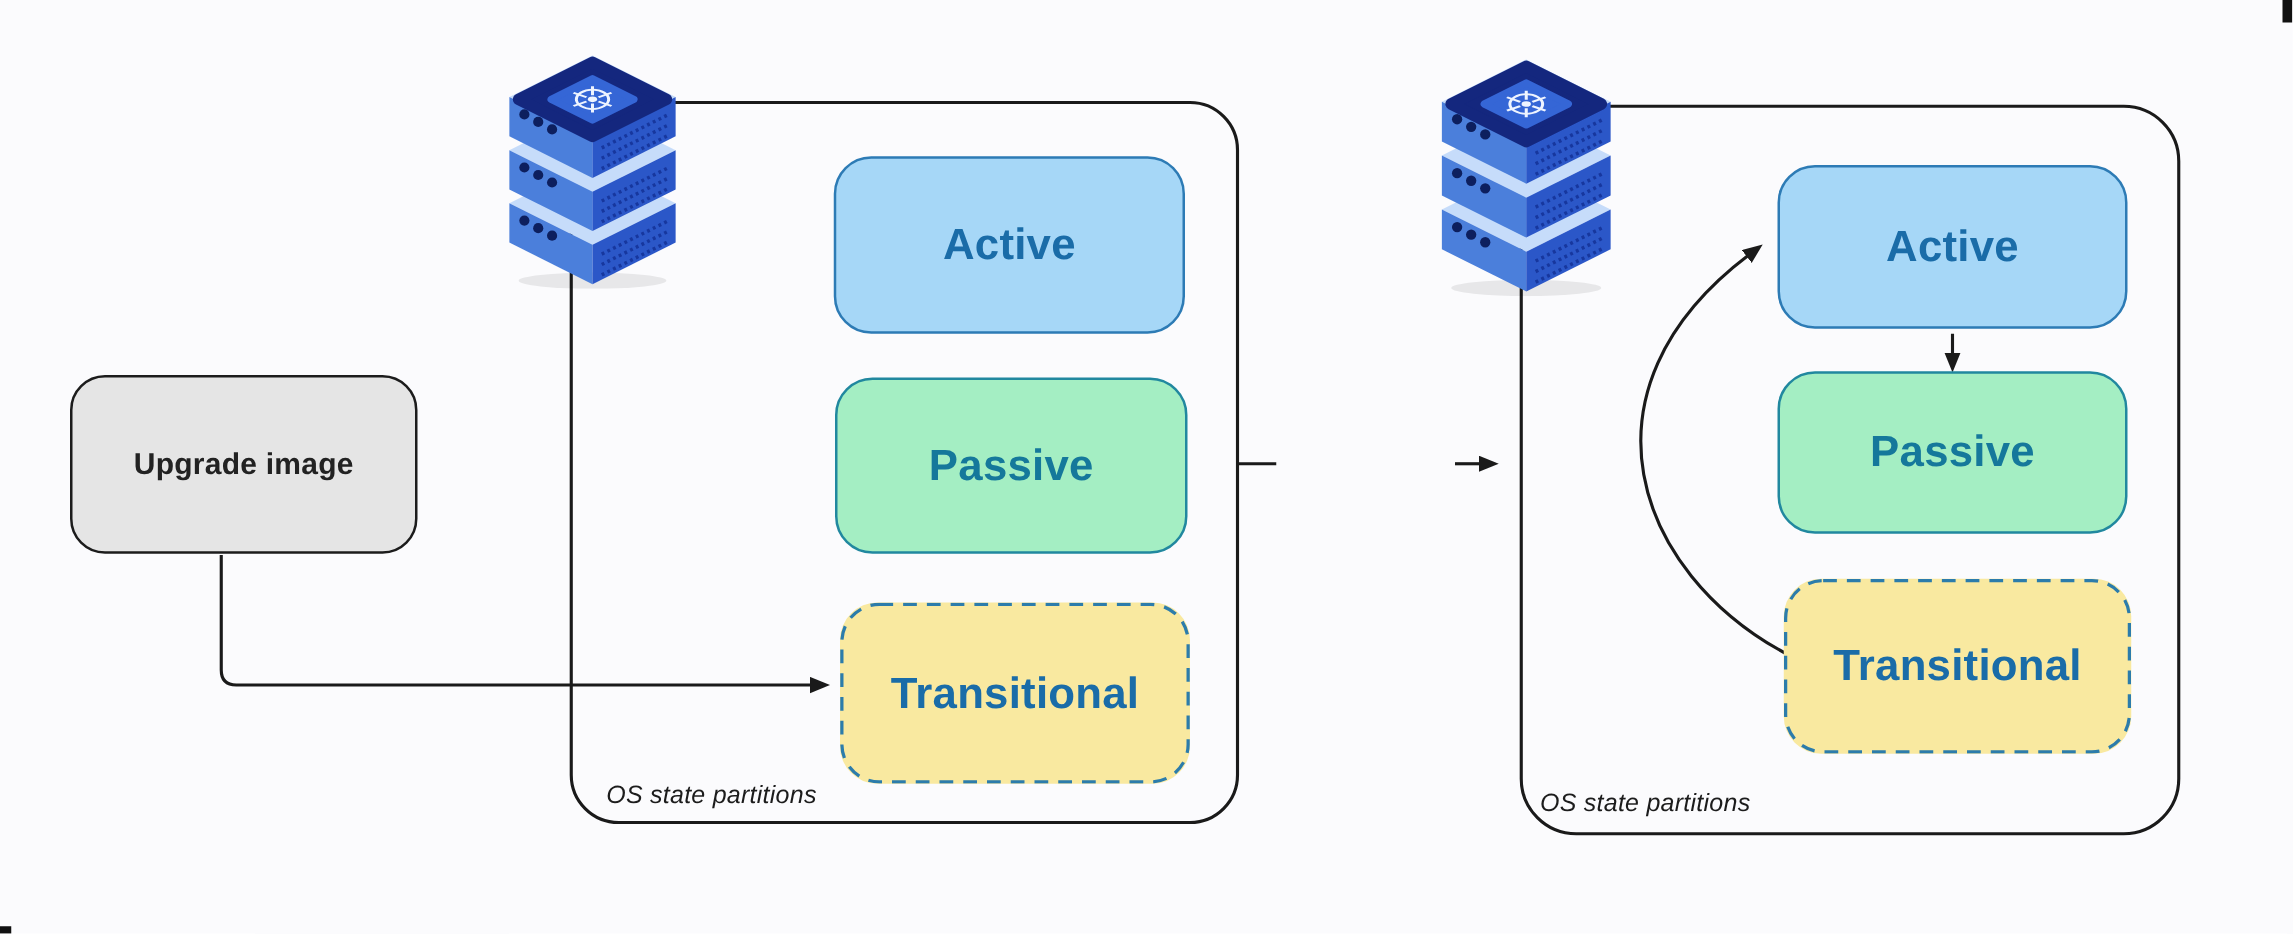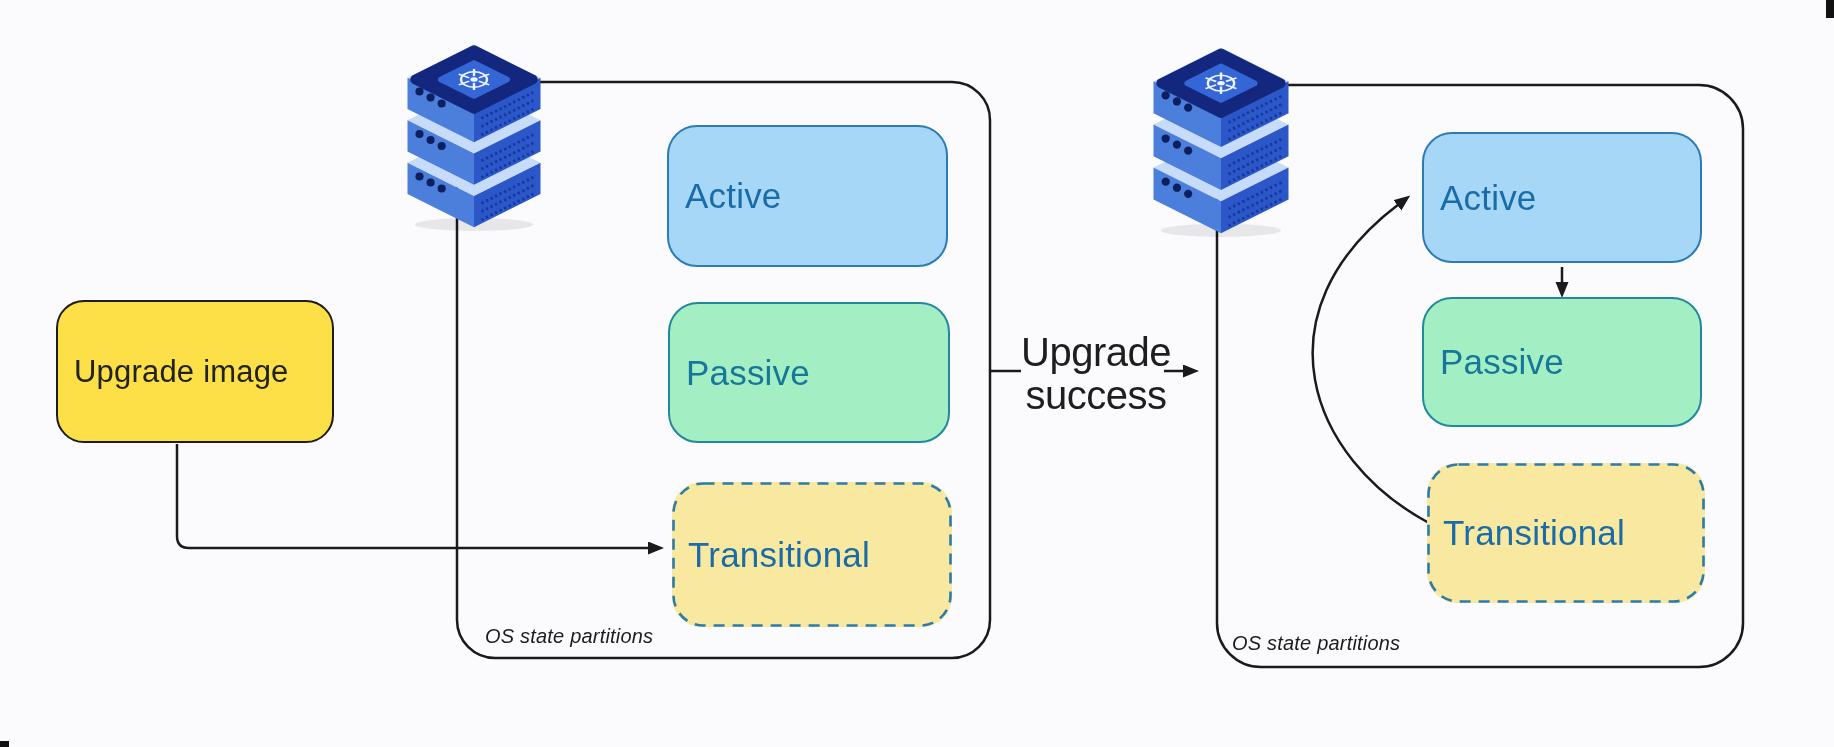--- a/index.html
+++ b/index.html
@@ -10,33 +10,32 @@
   #canvas{
     position:relative;
     width:1834px;height:747px;
     background:#fbfbfd;
     overflow:hidden;
   }
   #connector-layer{position:absolute;left:0;top:0;width:1834px;height:747px;}
 
   .node-box{
     position:absolute;
-    display:flex;align-items:center;
+    display:flex;align-items:center;justify-content:center;
     box-sizing:border-box;
     border-radius:30px;
-    font-weight:400;
+    font-weight:700;
     letter-spacing:.2px;
-    padding-left:16px;
   }
   .upgrade-image-node{
     left:56px;top:300px;width:278px;height:143px;
-    background:#fde047;
+    background:#e5e5e5;
     border:2.5px solid #1c1c1c;
     border-radius:28px;
-    color:#222;font-size:31px;
+    color:#222;font-size:24px;
   }
   
   .p-active-l   {left:667px;top:125px;width:281px;height:142px;background:#a6d7f7;border:2px solid #2d7bb5;color:#1a6ca8;font-size:35px;}
   .p-passive-l  {left:668px;top:302px;width:282px;height:141px;background:#a4eec3;border:2px solid #21889f;color:#15789b;font-size:35px;}
   .p-trans-l    {left:672px;top:482px;width:280px;height:145px;background:#f9e9a0;color:#1a6ca8;font-size:35px;}
   
   .p-active-r   {left:1422px;top:132px;width:280px;height:131px;background:#a6d7f7;border:2px solid #2d7bb5;color:#1a6ca8;font-size:35px;}
   .p-passive-r  {left:1422px;top:297px;width:280px;height:130px;background:#a4eec3;border:2px solid #21889f;color:#15789b;font-size:35px;}
   .p-trans-r    {left:1427px;top:463px;width:278px;height:140px;background:#f9e9a0;color:#1a6ca8;font-size:35px;}
 
@@ -114,24 +113,20 @@
     <span>Passive</span>
   </div>
   <div class="node-box p-trans-r">
     <svg class="dash-border-svg" width="278" height="140">
       <rect x="1.5" y="1.5" width="275" height="137" rx="30" fill="none" stroke="#2c7cab" stroke-width="2.6" stroke-dasharray="11 8"></rect>
     </svg>
     <span>Transitional</span>
   </div>
   <div class="caption caption-right">OS state partitions</div>
 
-  <div class="transition-label">
-    <div>Upgrade</div>
-    <div>success</div>
-  </div>
 
   <svg width="0" height="0" style="position:absolute" aria-hidden="true">
     <defs>
       <g id="server-stack">
         <ellipse cx="80" cy="203" rx="64" ry="7" fill="#000" opacity="0.08"></ellipse>
 
         <g>
           <path d="M80,100 L152,136 L80,172 L8,136 Z" fill="#c6dcfa"></path>
           <path d="M8,136 L80,172 L80,206 L8,170 Z" fill="#4b7fdb"></path>
           <path d="M80,172 L152,136 L152,170 L80,206 Z" fill="#2b57c8"></path>

